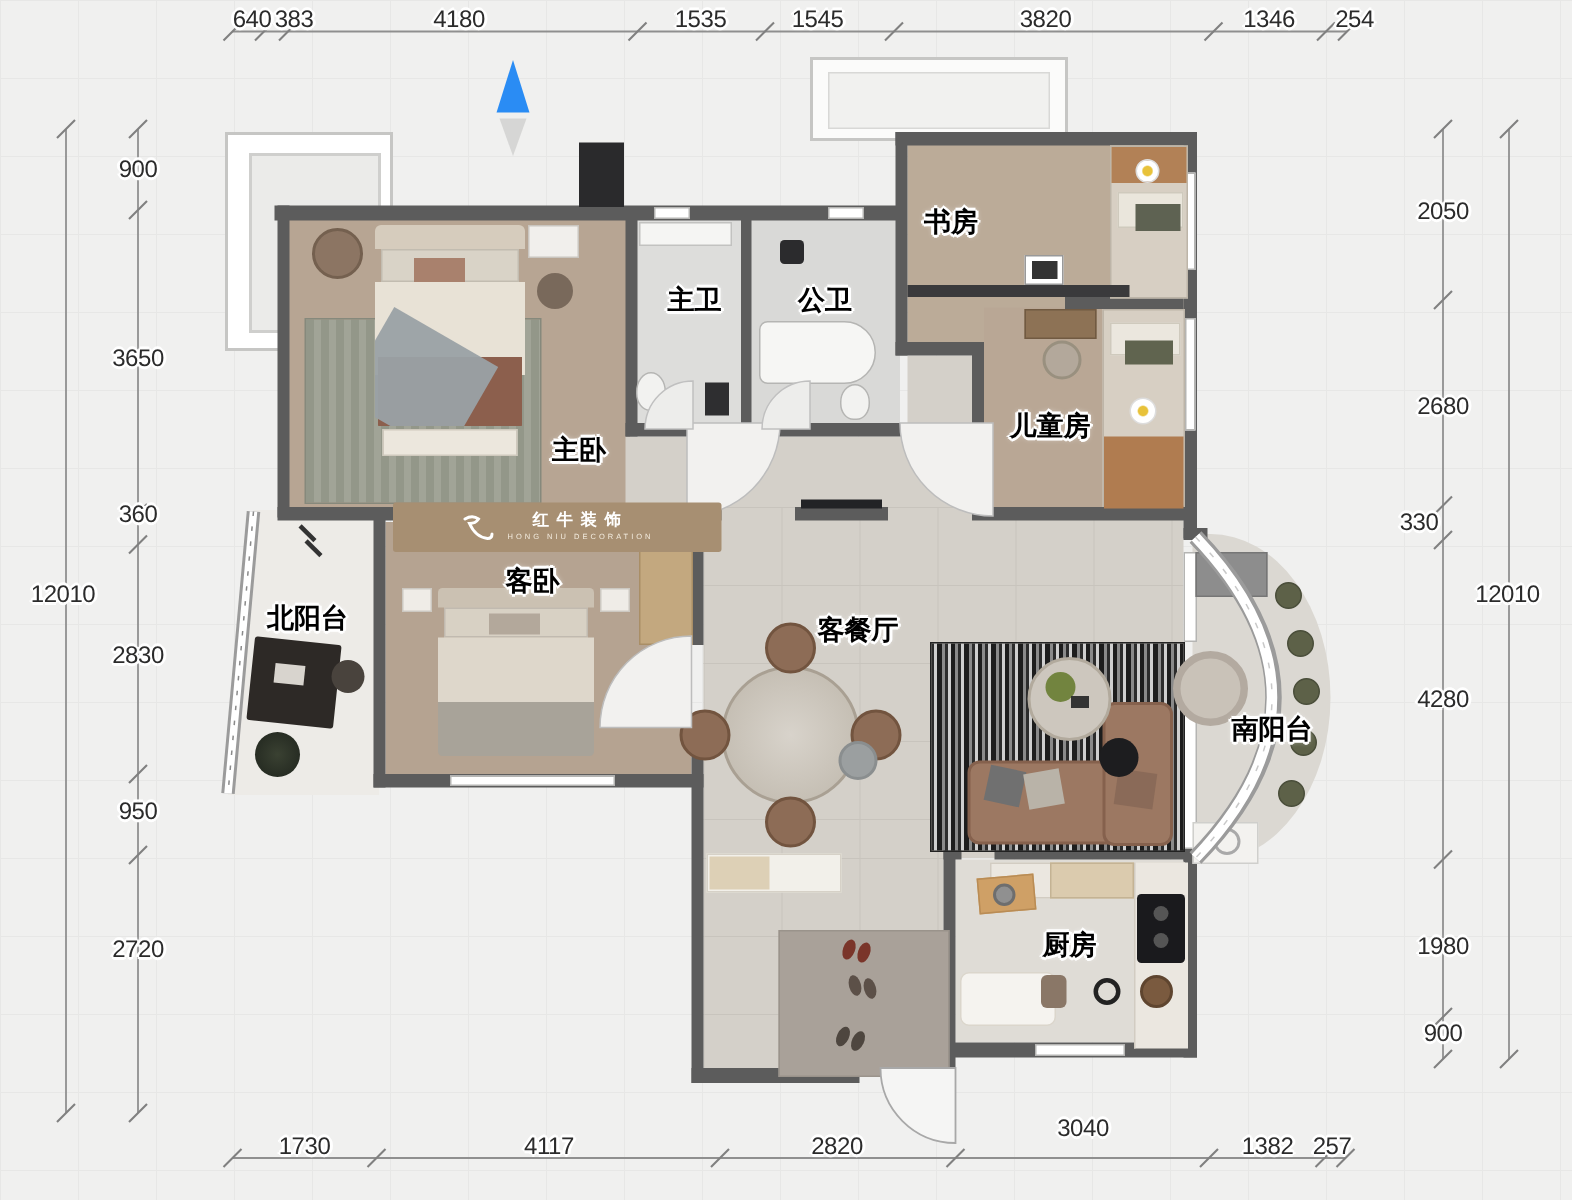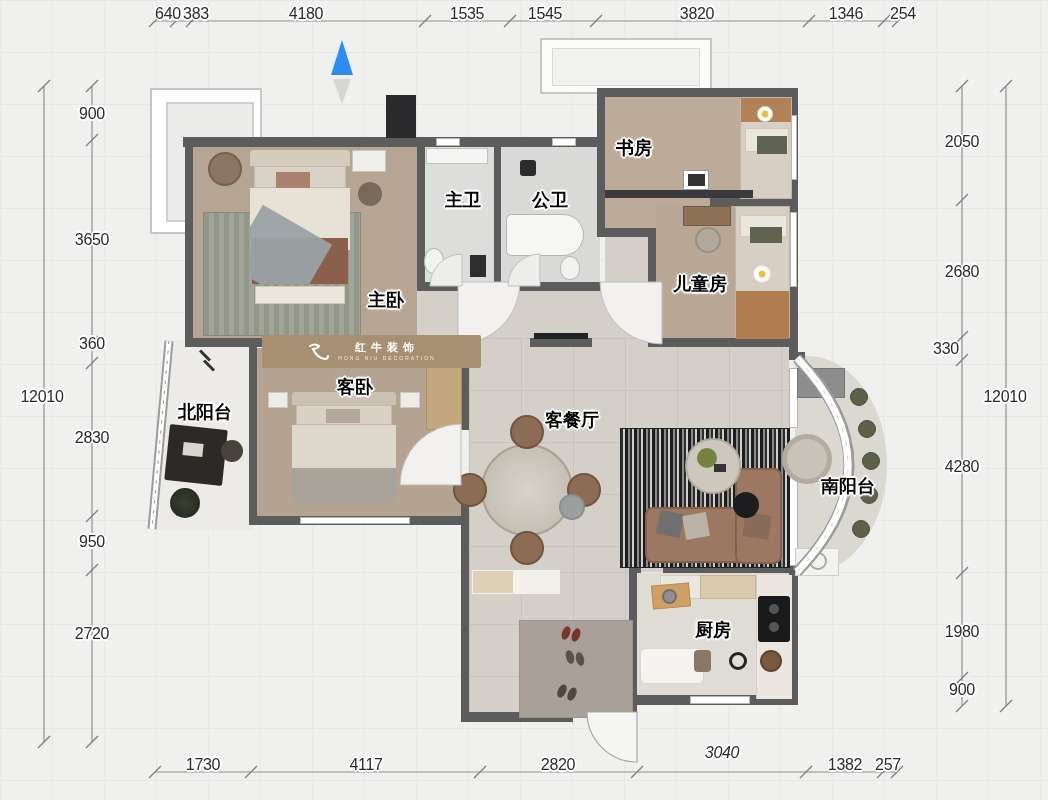--- a/index.html
+++ b/index.html
@@ -282,21 +282,21 @@
   <span class="dim" style="left:306px;top:14px;">4180</span>
   <span class="dim" style="left:467px;top:14px;">1535</span>
   <span class="dim" style="left:545px;top:14px;">1545</span>
   <span class="dim" style="left:697px;top:14px;">3820</span>
   <span class="dim" style="left:846px;top:14px;">1346</span>
   <span class="dim" style="left:903px;top:14px;">254</span>
 
   <span class="dim" style="left:203px;top:765px;">1730</span>
   <span class="dim" style="left:366px;top:765px;">4117</span>
   <span class="dim" style="left:558px;top:765px;">2820</span>
-  <span class="dim" style="left:722px;top:753px;font-style:italic;">3040</span>
+  <span class="dim" style="left:722px;top:753px;">3040</span>
   <span class="dim" style="left:845px;top:765px;">1382</span>
   <span class="dim" style="left:888px;top:765px;">257</span>
 
   <span class="dim" style="left:92px;top:114px;">900</span>
   <span class="dim" style="left:92px;top:240px;">3650</span>
   <span class="dim" style="left:92px;top:344px;">360</span>
   <span class="dim" style="left:92px;top:438px;">2830</span>
   <span class="dim" style="left:92px;top:542px;">950</span>
   <span class="dim" style="left:92px;top:634px;">2720</span>
   <span class="dim" style="left:42px;top:397px;">12010</span>

